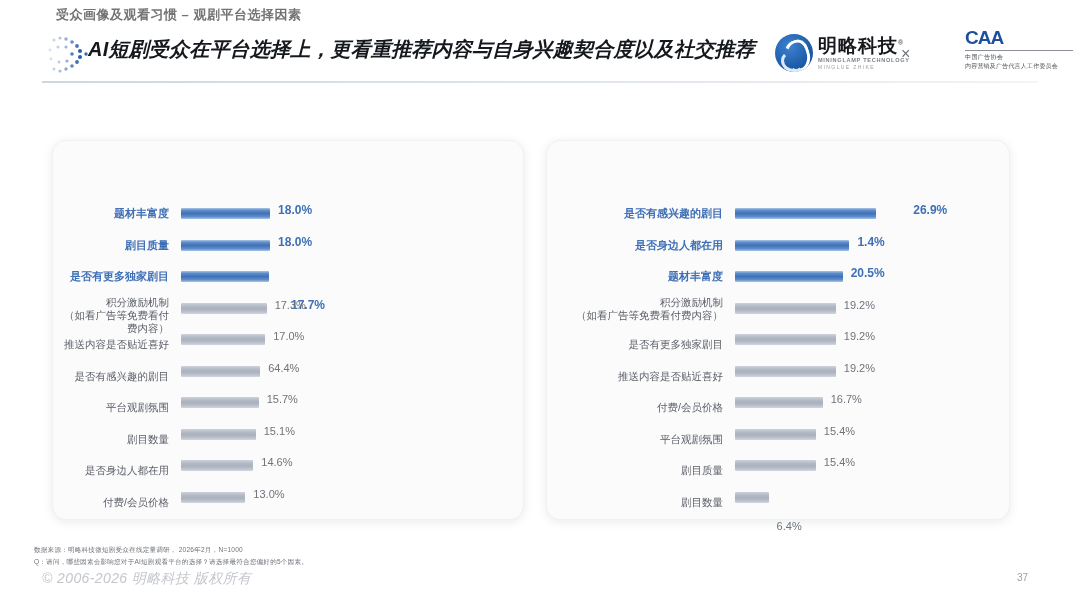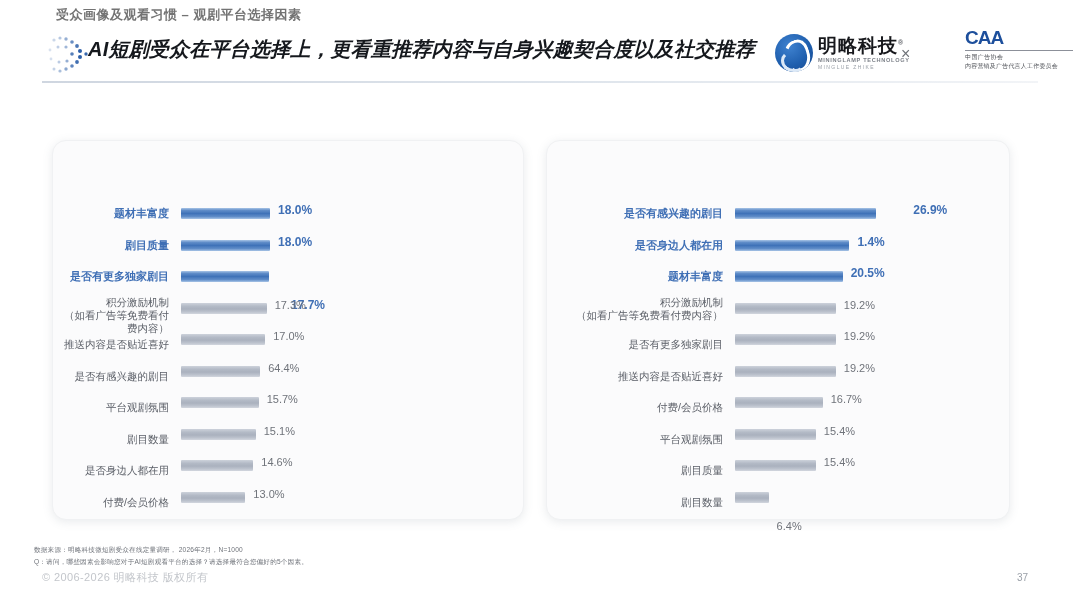--- a/index.html
+++ b/index.html
@@ -106,21 +106,21 @@
   }
   .val.hi{color:#3f6fb5;font-weight:bold;font-size:12px;}
 
   
   .foot{
     position:absolute;left:34px;font-size:6.6px;color:#6f737a;
     letter-spacing:.2px;white-space:nowrap;
   }
   #foot-src{top:546px;}
   #foot-q{top:558px;}
-  #foot-copy{left:42px;top:570px;font-size:11px;color:#c3c6cb;letter-spacing:.4px;}
+  #foot-copy{left:42px;top:570px;font-size:14px;color:#c3c6cb;letter-spacing:.4px;font-style:italic;}
   #page-num{
     position:absolute;left:1017px;top:572px;
     font-size:10px;color:#9aa0a8;
   }
 </style>
 </head>
 <body>
 
 <div class="kicker">受众画像及观看习惯 – 观剧平台选择因素</div>
 

